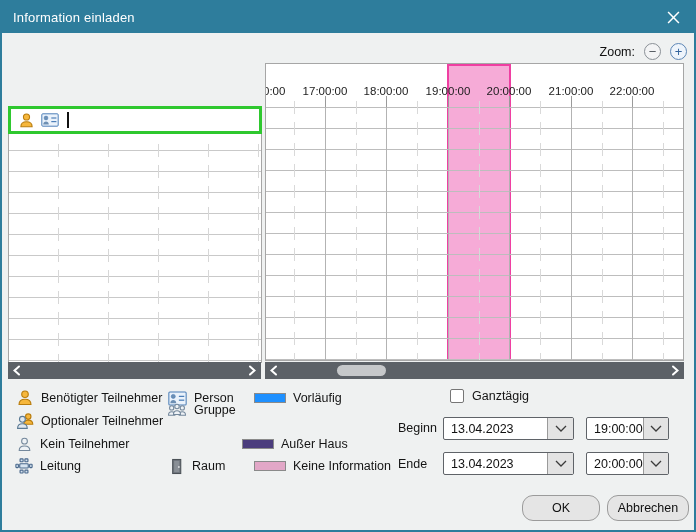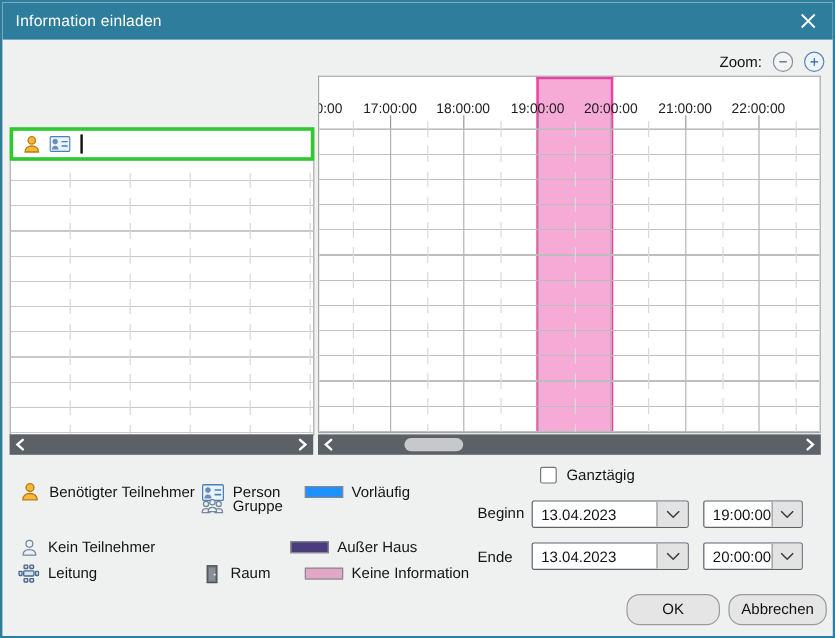--- a/index.html
+++ b/index.html
@@ -43,21 +43,21 @@
   .hlines { position:absolute; left:0; right:0; top:43px; bottom:0; z-index:2;
             background:repeating-linear-gradient(to bottom,#bdbdbd 0 1px,transparent 1px 21px); }
   .vline { position:absolute; top:43px; bottom:0; width:1px; background:#b3b3b3; z-index:2; }
   .htick { position:absolute; top:32px; height:11px; width:1px; background:#9a9a9a; z-index:2; }
   .halft { position:absolute; top:37px; bottom:0; width:1px; z-index:2;
            background:repeating-linear-gradient(to bottom,#d9d9d9 0 13px,transparent 13px 21px); }
   .hlabel { position:absolute; top:21px; width:60px; text-align:center; font-size:11.5px; color:#1c1c1c;
             z-index:3; white-space:nowrap; }
   
   .lg-row { position:absolute; height:20px; display:flex; align-items:center; gap:7px;
-            font-size:12.5px; color:#141414; white-space:nowrap;margin-top:12px; }
+            font-size:12.5px; color:#141414; white-space:nowrap; }
   .swatch { width:32px; height:10px; border:1px solid #8a8a8a; box-sizing:border-box; }
   
   .cbrow { position:absolute; left:448px; top:387px; display:flex; align-items:center; gap:8px;
            font-size:12.5px; color:#141414; }
   .checkbox { width:14px; height:14px; background:#fff; border:1px solid #767676; border-radius:2px;
               box-sizing:border-box; }
   .flabel { position:absolute; font-size:12.5px; color:#141414; }
   .combo { position:absolute; height:23px; background:#fff; border:1px solid #5f6368; border-radius:2px;
            box-sizing:border-box; display:flex; align-items:stretch; overflow:hidden; }
   .combo .val { flex:1; display:flex; align-items:center; padding-left:7px; font-size:12.5px; color:#111; }
@@ -168,20 +168,29 @@
       </svg>
   </div>
 
   <div class="lg-row" style="left:14px; top:386px">
     <svg width="18" height="18" viewBox="0 0 16 16">
       <circle cx="8" cy="4.7" r="2.9" fill="#f6b73c" stroke="#b97d0e"></circle>
       <path d="M2.7 13.8 c0-3 2.3-4.7 5.3-4.7 s5.3 1.7 5.3 4.7 z" fill="#f6b73c" stroke="#b97d0e"></path>
     </svg>
     <span>Benötigter Teilnehmer</span>
   </div>
+  <div class="lg-row" style="left:14px; top:409px">
+    <svg width="18" height="18" viewBox="0 0 16 16">
+      <circle cx="10.9" cy="4.1" r="2.4" fill="#f6b73c" stroke="#b97d0e"></circle>
+      <path d="M6.9 10.9 c0-2.4 1.9-3.7 4-3.7 s4 1.3 4 3.7 z" fill="#f6b73c" stroke="#b97d0e"></path>
+      <circle cx="5.7" cy="6.5" r="2.6" fill="#e0e9f0" stroke="#5b7a94"></circle>
+      <path d="M1.4 14.6 c0-2.7 1.9-4.2 4.3-4.2 s4.3 1.5 4.3 4.2 z" fill="#e0e9f0" stroke="#5b7a94"></path>
+    </svg>
+    <span>Optionaler Teilnehmer</span>
+  </div>
   <div class="lg-row" style="left:14px; top:432px">
     <svg width="17" height="17" viewBox="0 0 16 16">
       <circle cx="8" cy="4.9" r="2.7" fill="#eef2f6" stroke="#74889c"></circle>
       <path d="M3 13.7 c0-2.8 2.2-4.3 5-4.3 s5 1.5 5 4.3 z" fill="#eef2f6" stroke="#74889c"></path>
     </svg>
     <span>Kein Teilnehmer</span>
   </div>
   <div class="lg-row" style="left:13px; top:454px">
     <svg width="18" height="18" viewBox="0 0 16 16" fill="#d7e4f0" stroke="#49688c">
       <rect x="4.2" y="6" width="7.6" height="3.8" rx="0.8"></rect>

